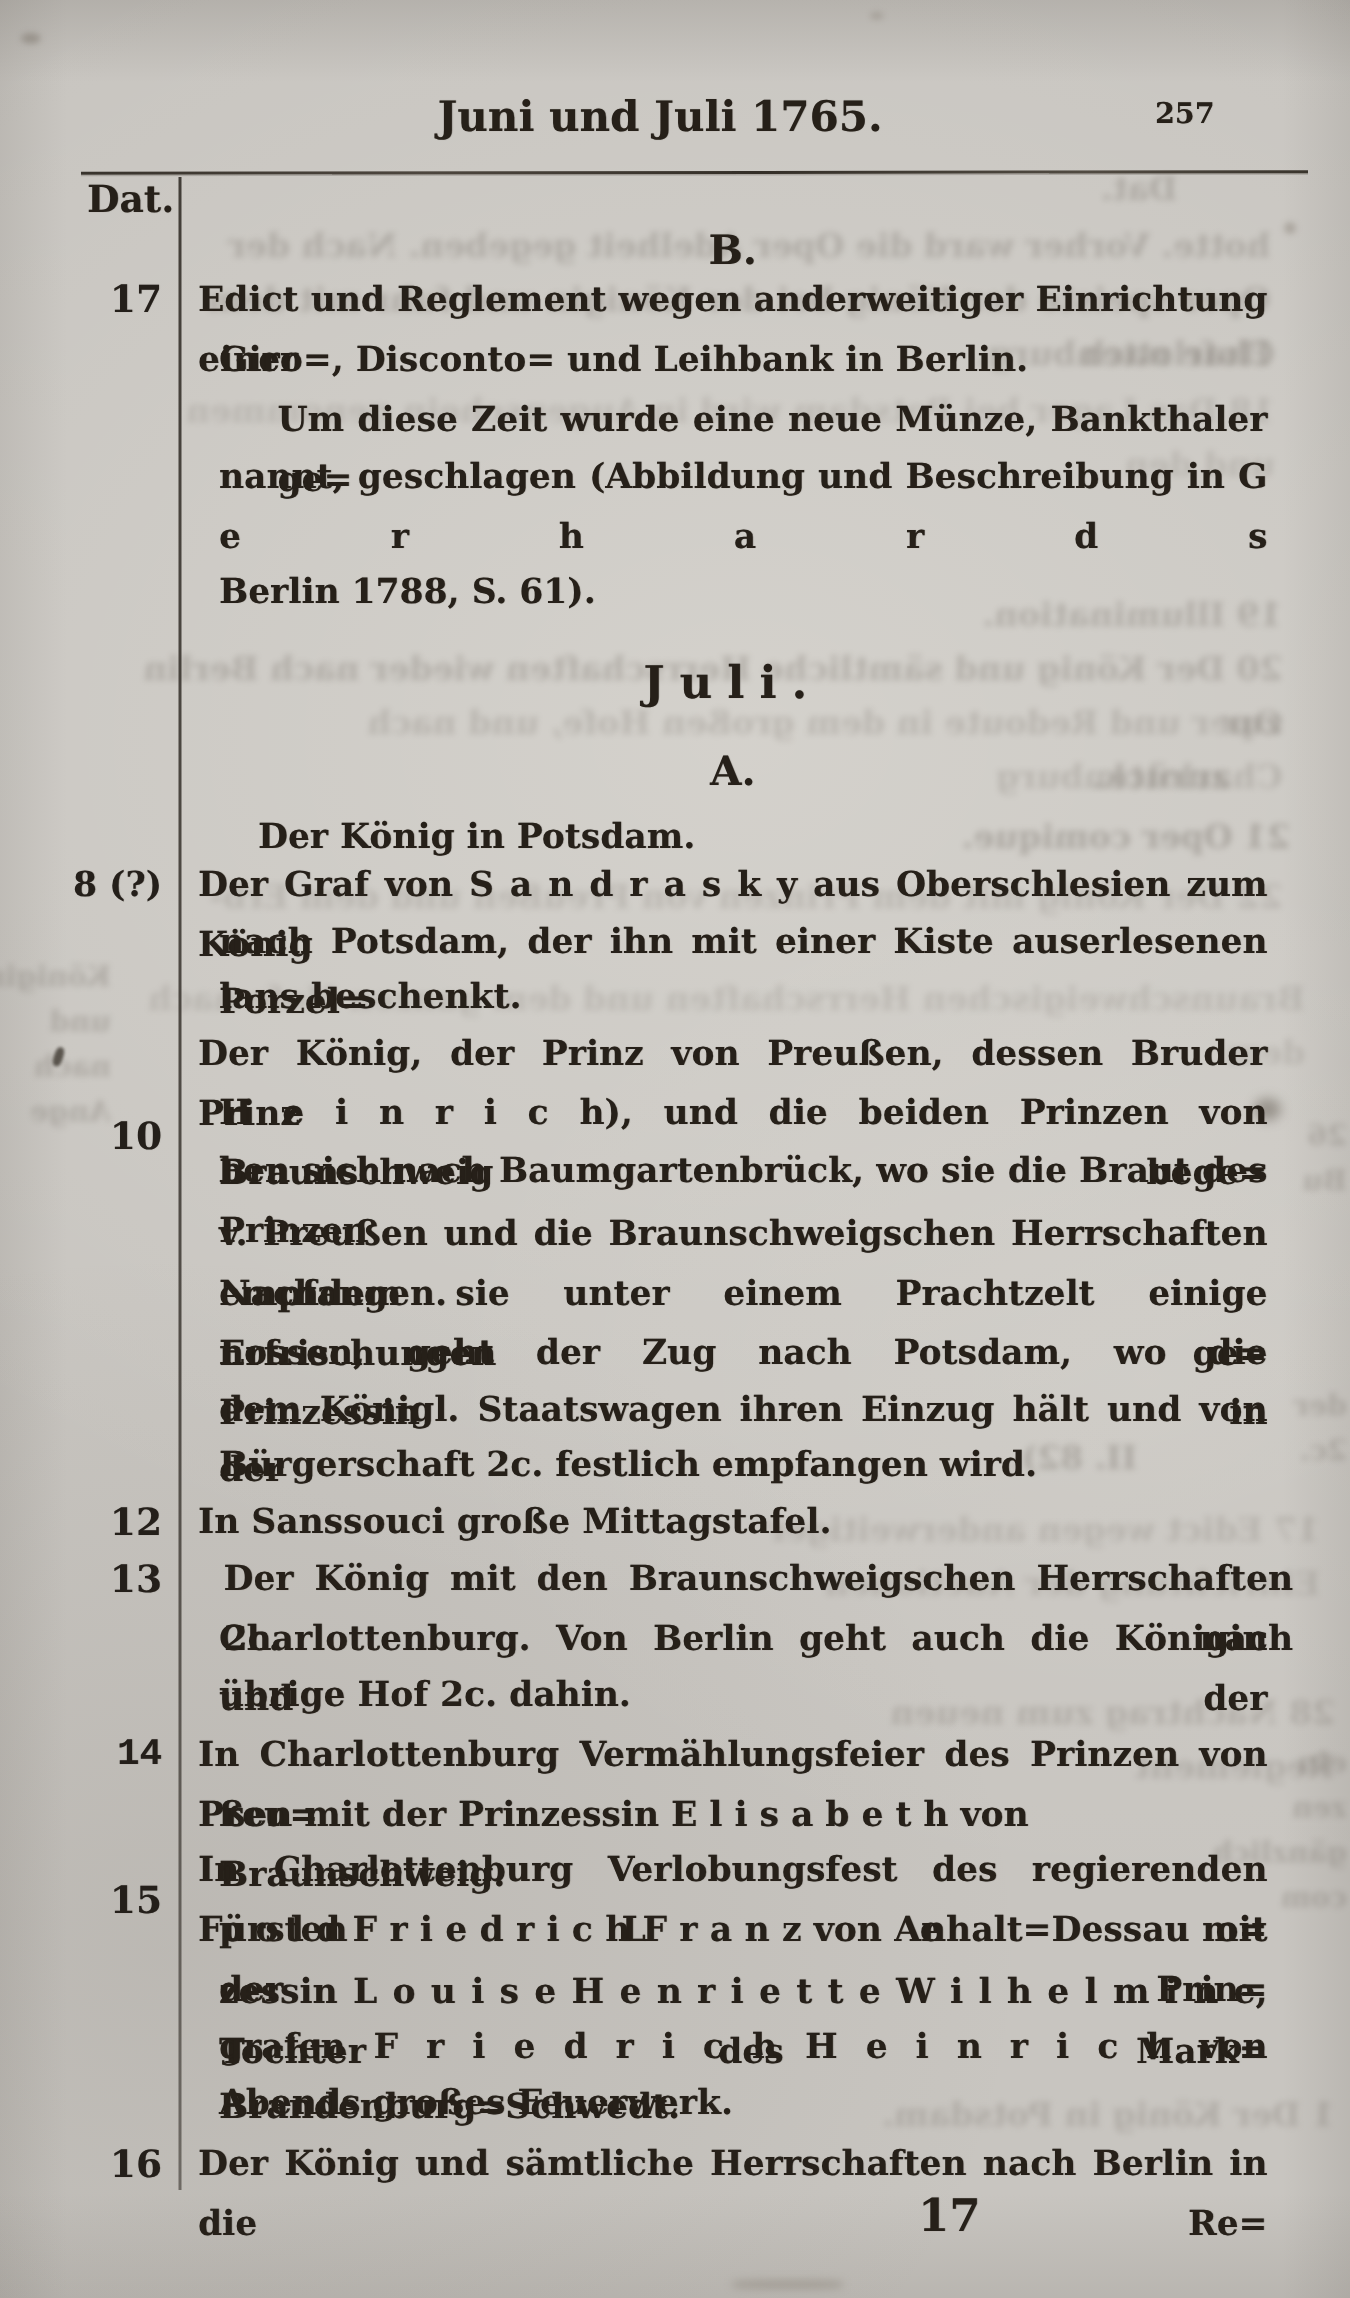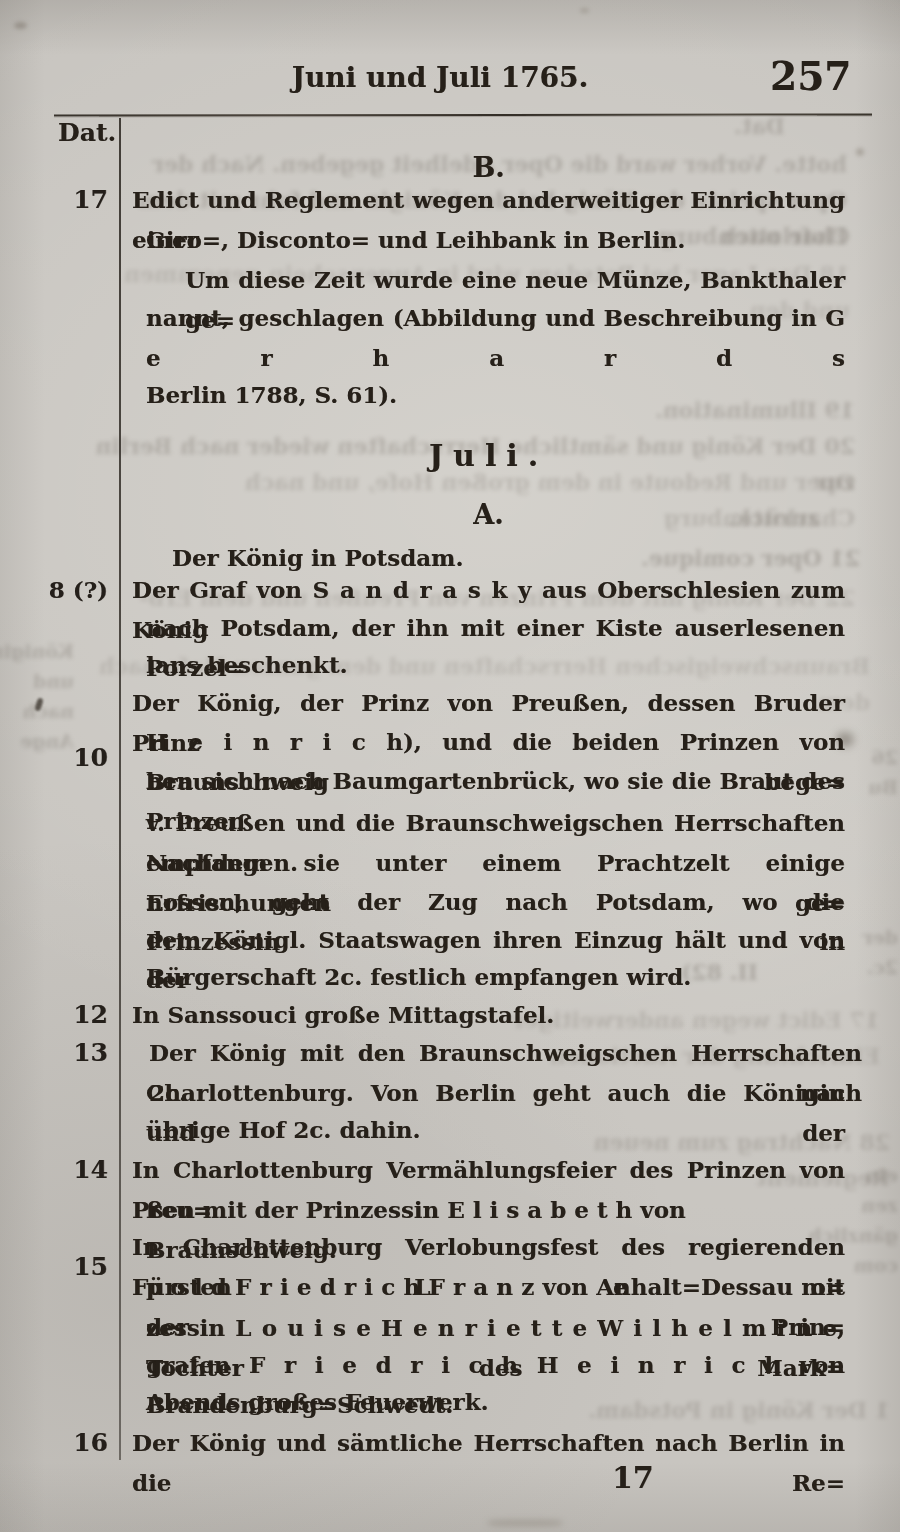--- a/index.html
+++ b/index.html
@@ -80,21 +80,21 @@
   <div class="ghost small" style="left:838px;top:922px;width:60px;opacity:0.3;">der 2c.</div>
 
   <div class="speck" style="left:836px;top:732px;width:18px;height:15px;background:#6e675e;filter:blur(4px);opacity:0.55;"></div>
   <div class="speck" style="left:36px;top:698px;width:6px;height:13px;background:#3f3931;filter:blur(1px);opacity:0.8;transform:rotate(18deg);border-radius:40%;"></div>
   <div class="speck" style="left:14px;top:22px;width:13px;height:7px;background:#847d74;filter:blur(2px);opacity:0.6;"></div>
   <div class="speck" style="left:488px;top:1520px;width:74px;height:6px;background:#8d867c;filter:blur(3px);opacity:0.5;border-radius:30%;"></div>
   <div class="speck" style="left:856px;top:148px;width:8px;height:8px;background:#8d867c;filter:blur(2px);opacity:0.5;"></div>
   <div class="speck" style="left:580px;top:8px;width:9px;height:5px;background:#8d867c;filter:blur(2px);opacity:0.45;"></div>
 
   <div class="txt center" style="left:0;top:58px;width:880px;font-size:28px;">Juni und Juli 1765.</div>
-  <div class="txt" style="left:770px;top:56px;width:80px;font-size:39px;">257</div>
+  <div class="txt" style="left:770px;top:56px;width:80px;font-size:19px;">257</div>
 
   <div class="hrule"></div>
   <div class="vrule"></div>
 
   <div class="txt" style="left:58px;top:113px;width:60px;font-size:25px;">Dat.</div>
 
   <div class="txt tl center hd" style="top:148px;">B.</div>
 
   <div class="dt" style="top:180px;">17</div>
   <div class="txt tl just" style="top:180px;">Edict und Reglement wegen anderweitiger Einrichtung einer</div>
@@ -126,21 +126,21 @@
   <div class="txt tl cont" style="top:957px;">Bürgerschaft 2c. festlich empfangen wird.</div>
 
   <div class="dt" style="top:995px;">12</div>
   <div class="txt tl" style="top:995px;">In Sanssouci große Mittagstafel.</div>
 
   <div class="dt" style="top:1033px;">13</div>
   <div class="txt tl just" style="top:1033px;margin-left:17px;">Der König mit den Braunschweigschen Herrschaften 2c. nach</div>
   <div class="txt tl cont just" style="top:1073px;">Charlottenburg.  Von Berlin geht auch die Königin und der</div>
   <div class="txt tl cont" style="top:1110px;">übrige Hof 2c. dahin.</div>
 
-  <div class="dt" style="top:1150px;">14</div>
+  <div class="dt" style="top:1150px;font-family:Liberation Mono, monospace;">14</div>
   <div class="txt tl just" style="top:1150px;">In Charlottenburg Vermählungsfeier des Prinzen von Preu=</div>
   <div class="txt tl cont" style="top:1190px;">ßen mit der Prinzessin E l i s a b e t h von Braunschweig.</div>
 
   <div class="dt" style="top:1227px;margin-top:20px;">15</div>
   <div class="txt tl just" style="top:1227px;">In Charlottenburg Verlobungsfest des regierenden Fürsten L e o=</div>
   <div class="txt tl cont just" style="top:1267px;">p o l d  F r i e d r i c h  F r a n z von Anhalt=Dessau mit der Prin=</div>
   <div class="txt tl cont just" style="top:1308px;">zessin L o u i s e  H e n r i e t t e  W i l h e l m i n e, Tochter des Mark=</div>
   <div class="txt tl cont just" style="top:1345px;">grafen F r i e d r i c h  H e i n r i c h von Brandenburg=Schwedt.</div>
   <div class="txt tl cont" style="top:1382px;">Abends großes Feuerwerk.</div>
 

